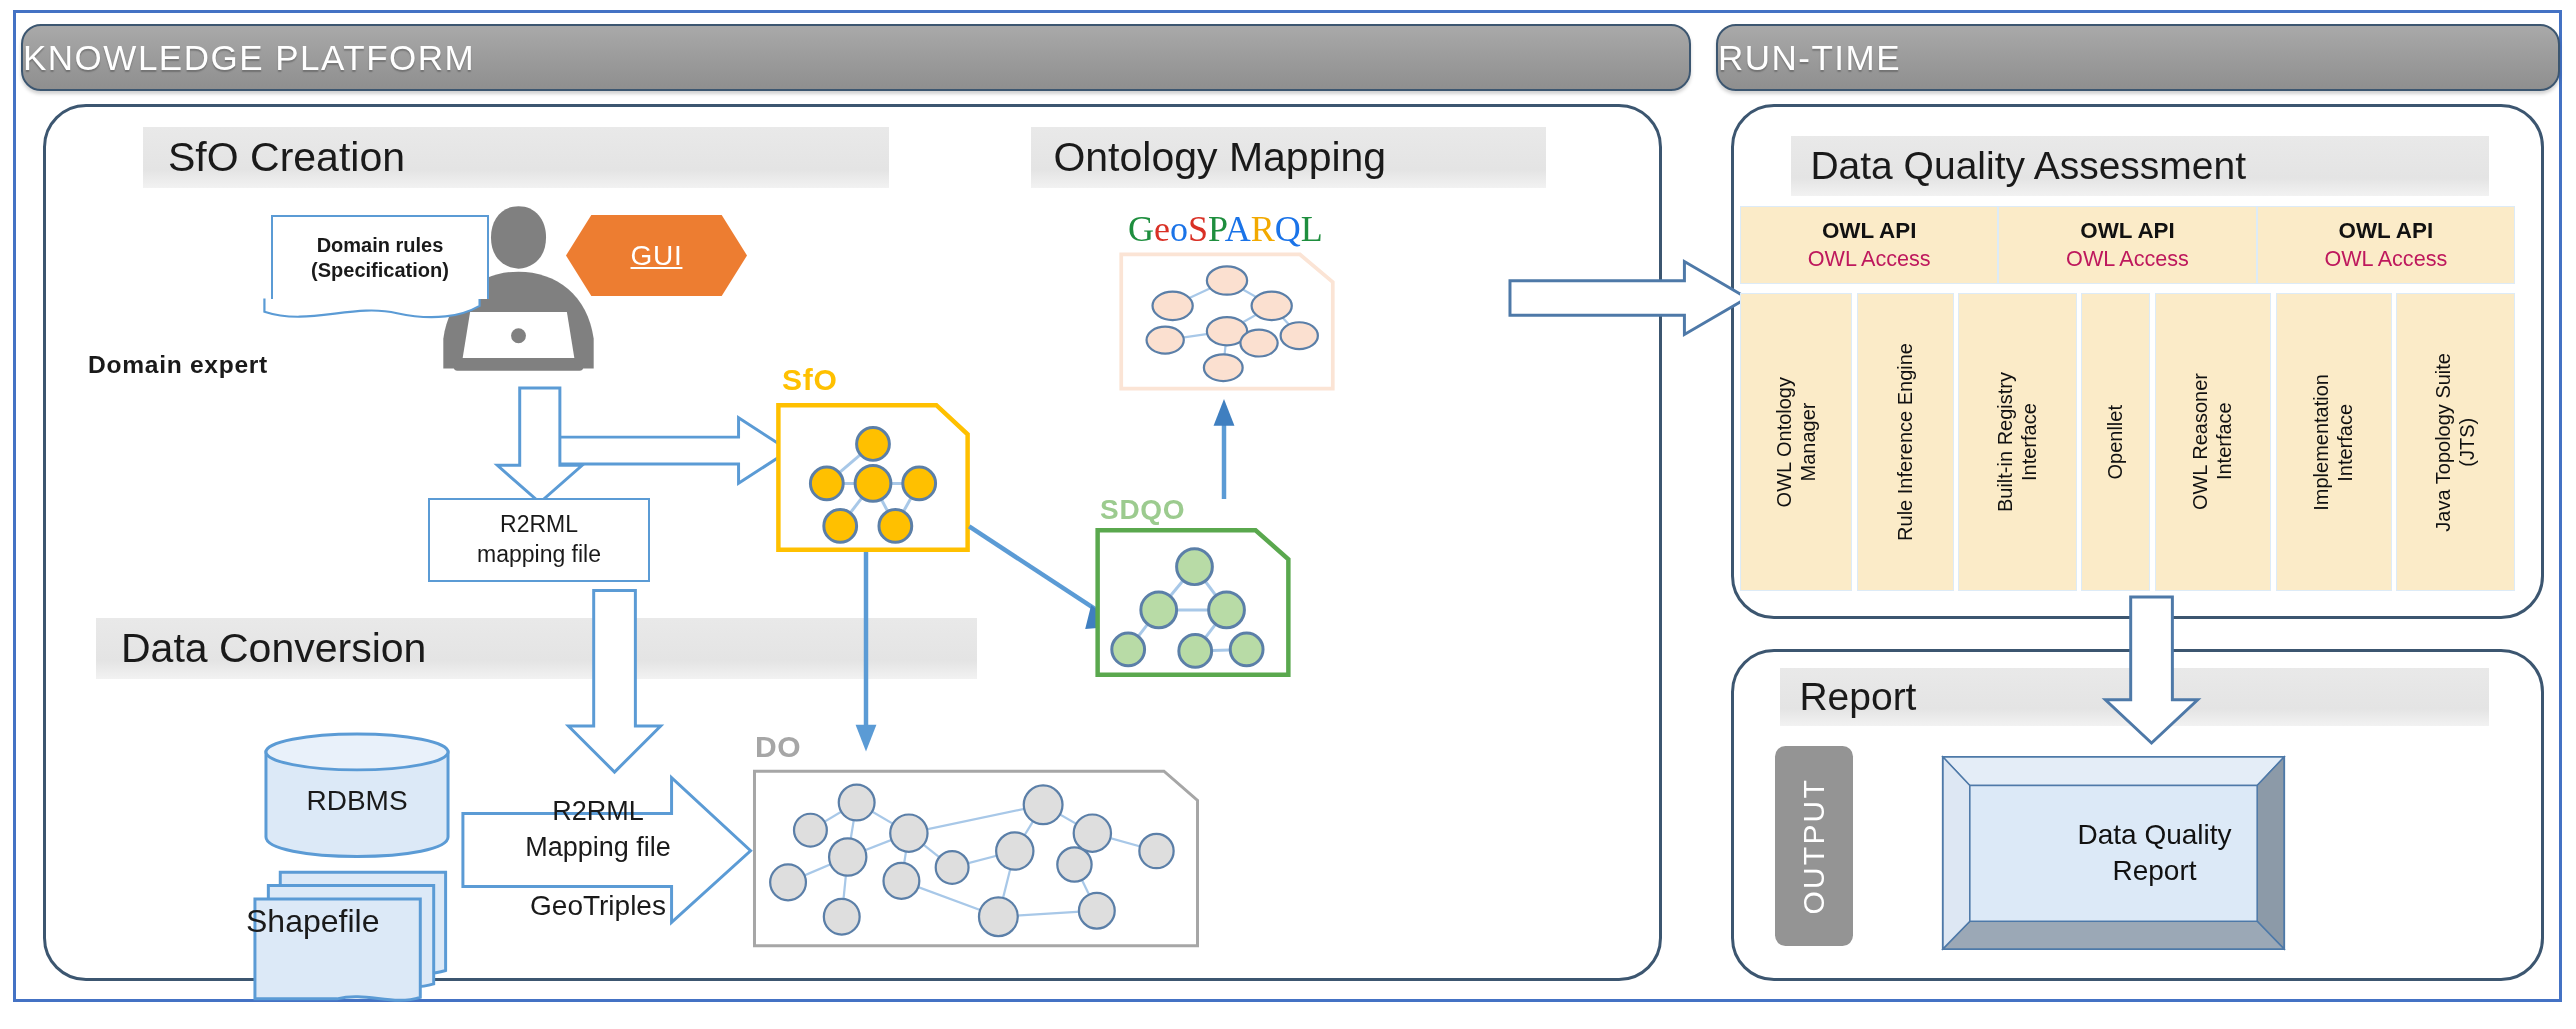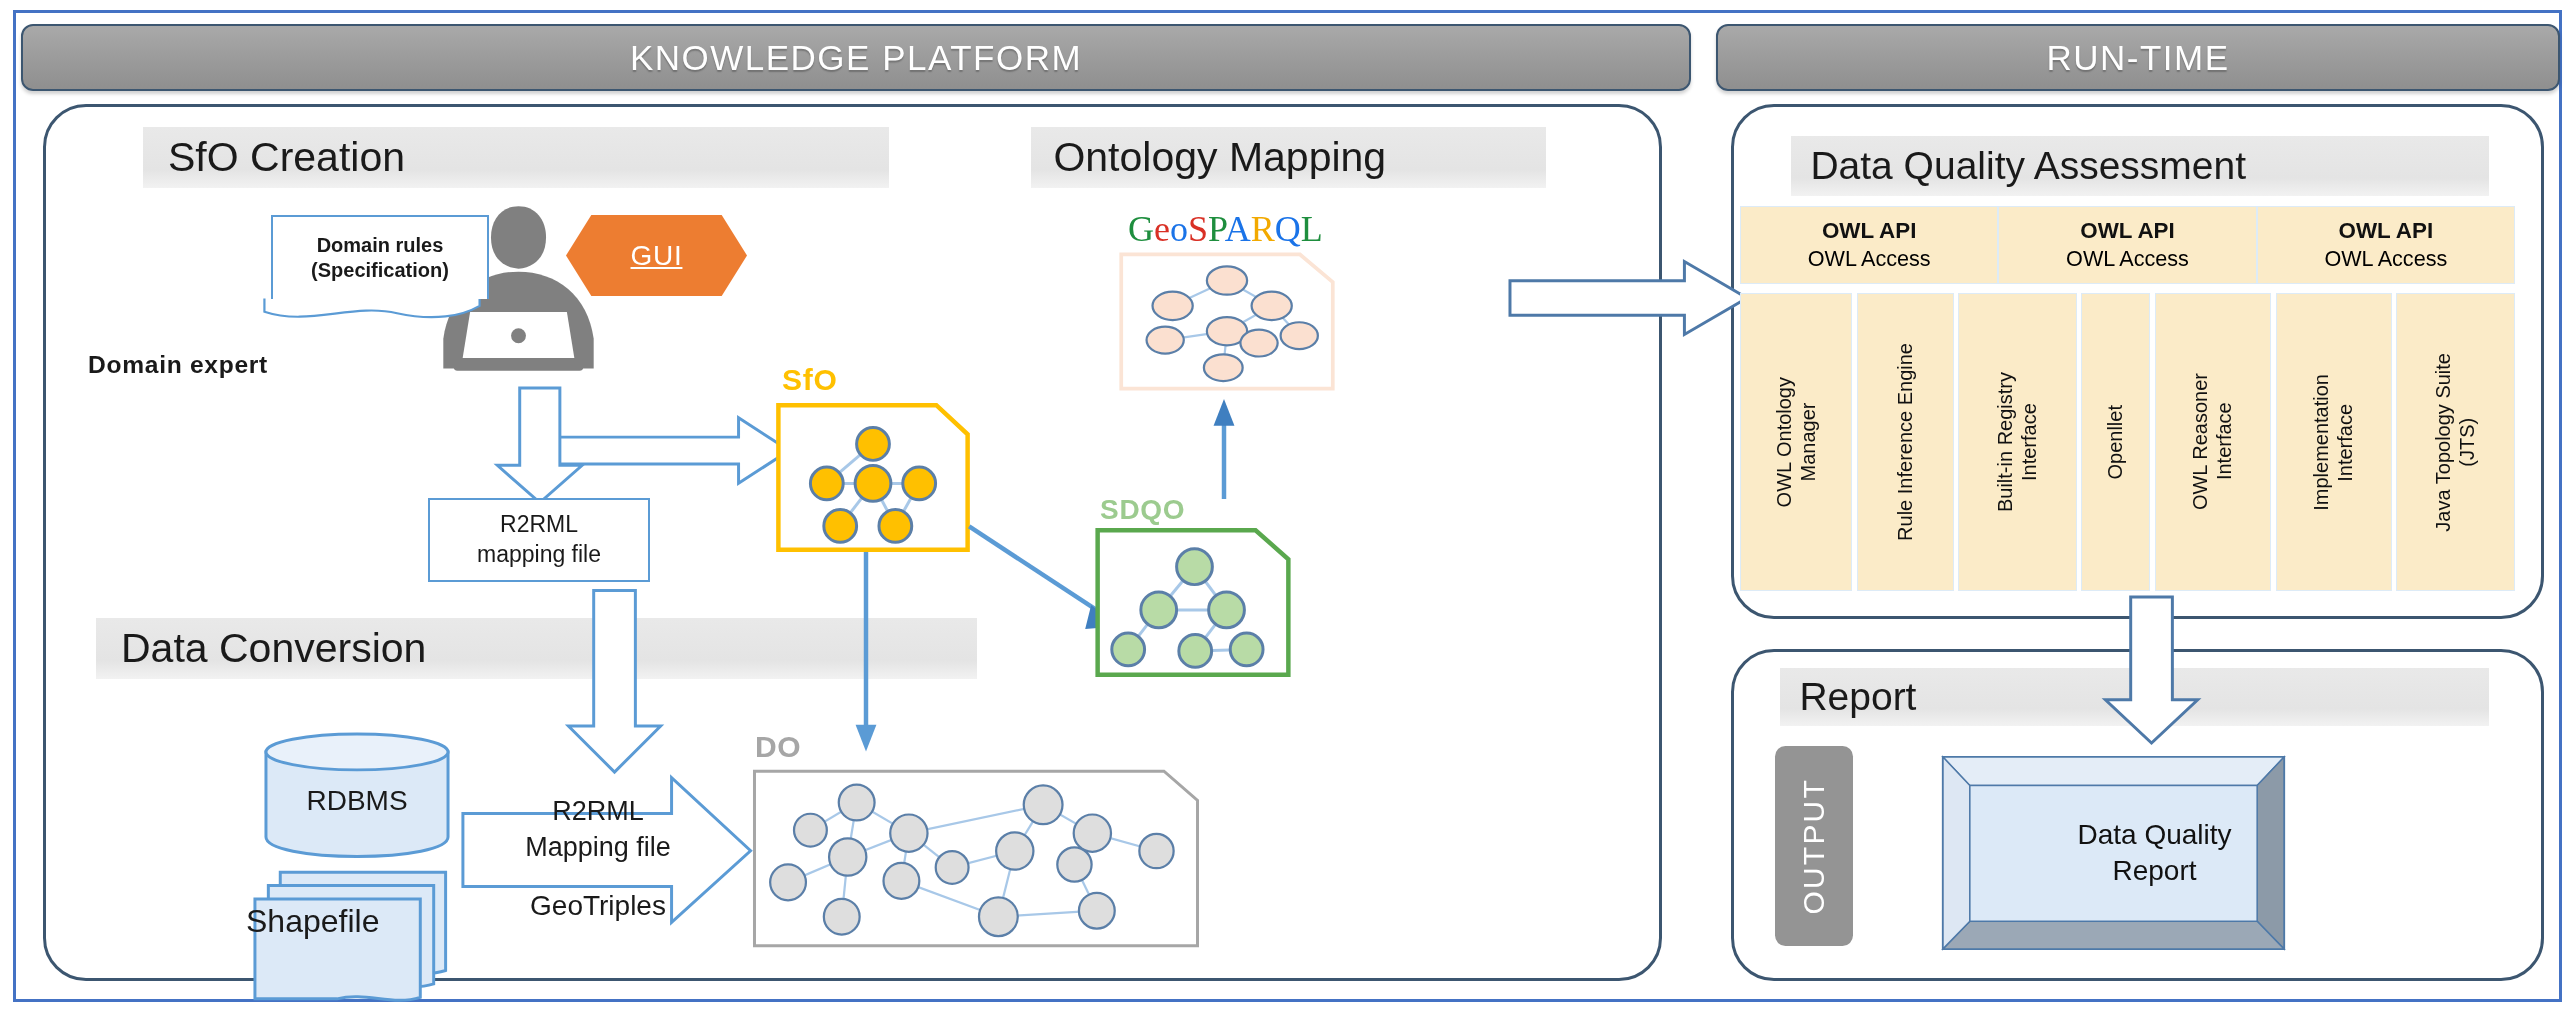--- a/index.html
+++ b/index.html
@@ -22,22 +22,22 @@
     border: 3.7px solid #4472C4;
     box-sizing: border-box;
     background: #ffffff;
   }
 
   
   .banner {
     position: absolute;
     background: linear-gradient(180deg,#a9a9a9 0%, #9d9d9d 45%, #8f8f8f 100%);
     border: 2.2px solid #3c5670;
-    border-radius: 12px;
-    display: flex; align-items: center; justify-content: center;
+    border-radius: 20px;
+    display: flex; align-items: center; 
     color: #ffffff;
     letter-spacing: 1.5px;
     font-weight: 400;
     text-shadow: 0 1.5px 1.5px rgba(0,0,0,.25);
     box-shadow: 0 3px 3.7px rgba(0,0,0,.18);
   }
   #banner-kp { left: 21px; top: 24px; width: 1666px; height: 63px; font-size: 35px; }
   #banner-rt { left: 1716px; top: 24px; width: 840px; height: 63px; font-size: 35px; }
 
   
@@ -119,21 +119,21 @@
   #dqa-head-row {
     position: absolute; left: 1740px; top: 206px; width: 775px; height: 78px;
     display: flex; gap: 0; box-sizing: border-box; justify-content: flex-end;
   }
   .api-cell {
     flex: 1; background: #FBEBC8; border: 1.5px solid #DDEBF7;
     display: flex; flex-direction: column; align-items: center; justify-content: center;
     box-sizing: border-box; gap: 1.5px;
   }
   .api-cell .t1 { font-size: 22.4px; font-weight: bold; color: #111; }
-  .api-cell .t2 { font-size: 21.6px; color: #000000; }
+  .api-cell .t2 { font-size: 21.6px; color: #be185d; }
 
   #dqa-body-row {
     position: absolute; left: 1740px; top: 293px; width: 775px; height: 298px;
     display: flex; gap: 4.5px; box-sizing: border-box;
   }
   .vcell {
     background: #FBEBC8; border: 1.5px solid #DDEBF7;
     box-sizing: border-box;
     display: flex; align-items: center; justify-content: center;
     position: relative;

